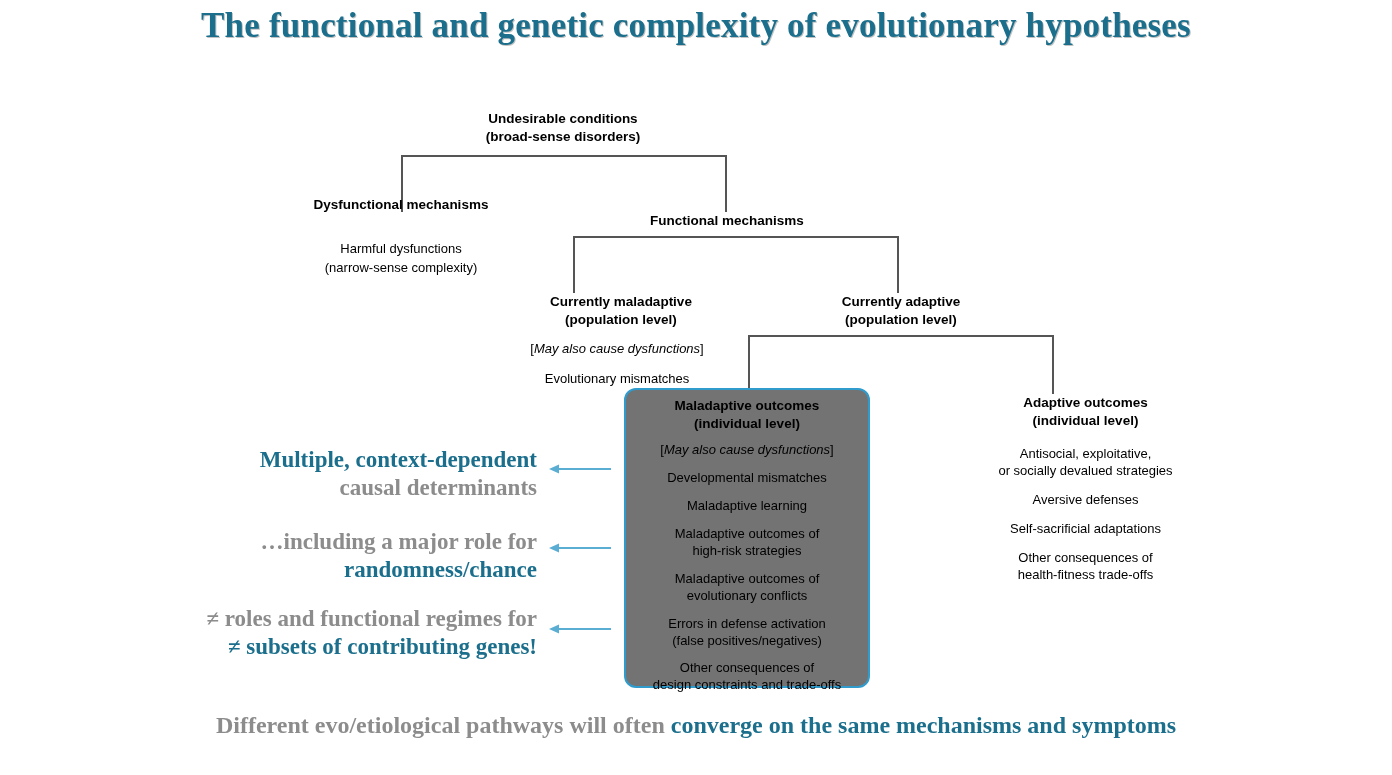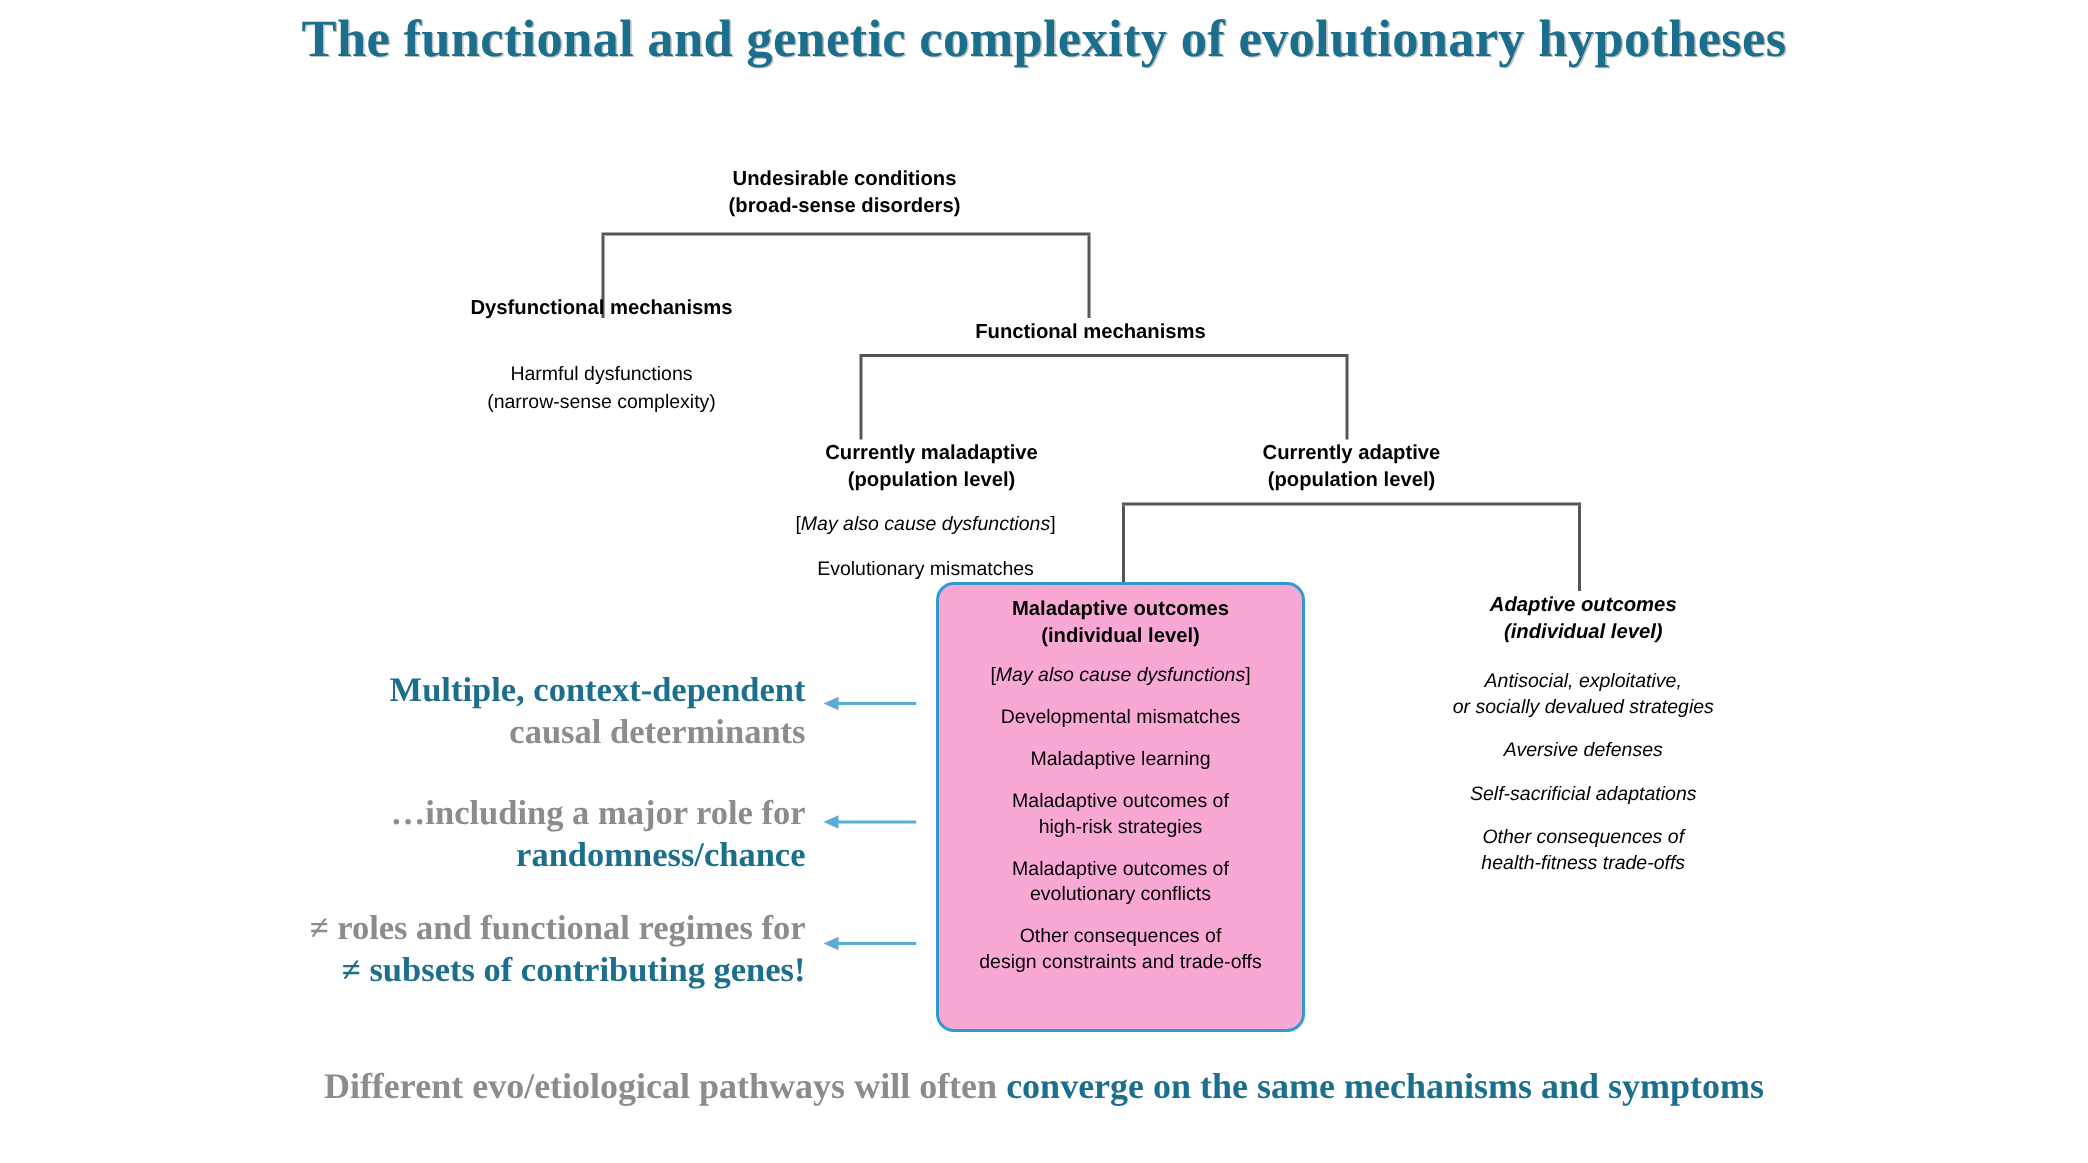--- a/index.html
+++ b/index.html
@@ -57,39 +57,39 @@
     border-left:2px solid #555;
   }
   .bracket::before{left:0;}
   .bracket::after{right:0;}
 
   
   #maladaptive-box{
     left:624px;top:388px;width:246px;height:300px;
     border:2px solid #2f9ccd;
     border-radius:12px;
-    background:#f9a8d4;
+    background:#737373;
     box-sizing:border-box;
   }
   #maladaptive-box .title{
     margin-top:7px;
     text-align:center;
     font-size:13.5px;font-weight:bold;line-height:1.35;
   }
   #maladaptive-box .items{
     margin-top:9px;
     text-align:center;
     font-size:13px;
     line-height:1.3;
   }
   #maladaptive-box .items .item{margin-bottom:11px;}
 
   
   #adaptive-col{
-    left:928px;top:394px;width:255px;font-style:italic;
+    left:958px;top:394px;width:255px;
   }
   #adaptive-col .title{
     text-align:center;font-size:13.5px;font-weight:bold;line-height:1.35;
   }
   #adaptive-col .items{
     margin-top:16px;text-align:center;font-size:13px;line-height:1.3;
   }
   #adaptive-col .items .item{margin-bottom:12px;}
 
   
@@ -179,20 +179,21 @@
       <div>(individual level)</div>
     </div>
     <div class="items">
       <div class="item">
         <span>[</span><span style="font-style:italic;">May also cause dysfunctions</span><span>]</span>
       </div>
       <div class="item">Developmental mismatches</div>
       <div class="item">Maladaptive learning</div>
       <div class="item">Maladaptive outcomes of<br>high-risk strategies</div>
       <div class="item">Maladaptive outcomes of<br>evolutionary conflicts</div>
+      <div class="item">Errors in defense activation<br>(false positives/negatives)</div>
       <div class="item">Other consequences of<br>design constraints and trade-offs</div>
     </div>
   </div>
 
   <div class="abs" id="adaptive-col">
     <div class="title">
       <div>Adaptive outcomes</div>
       <div>(individual level)</div>
     </div>
     <div class="items">

